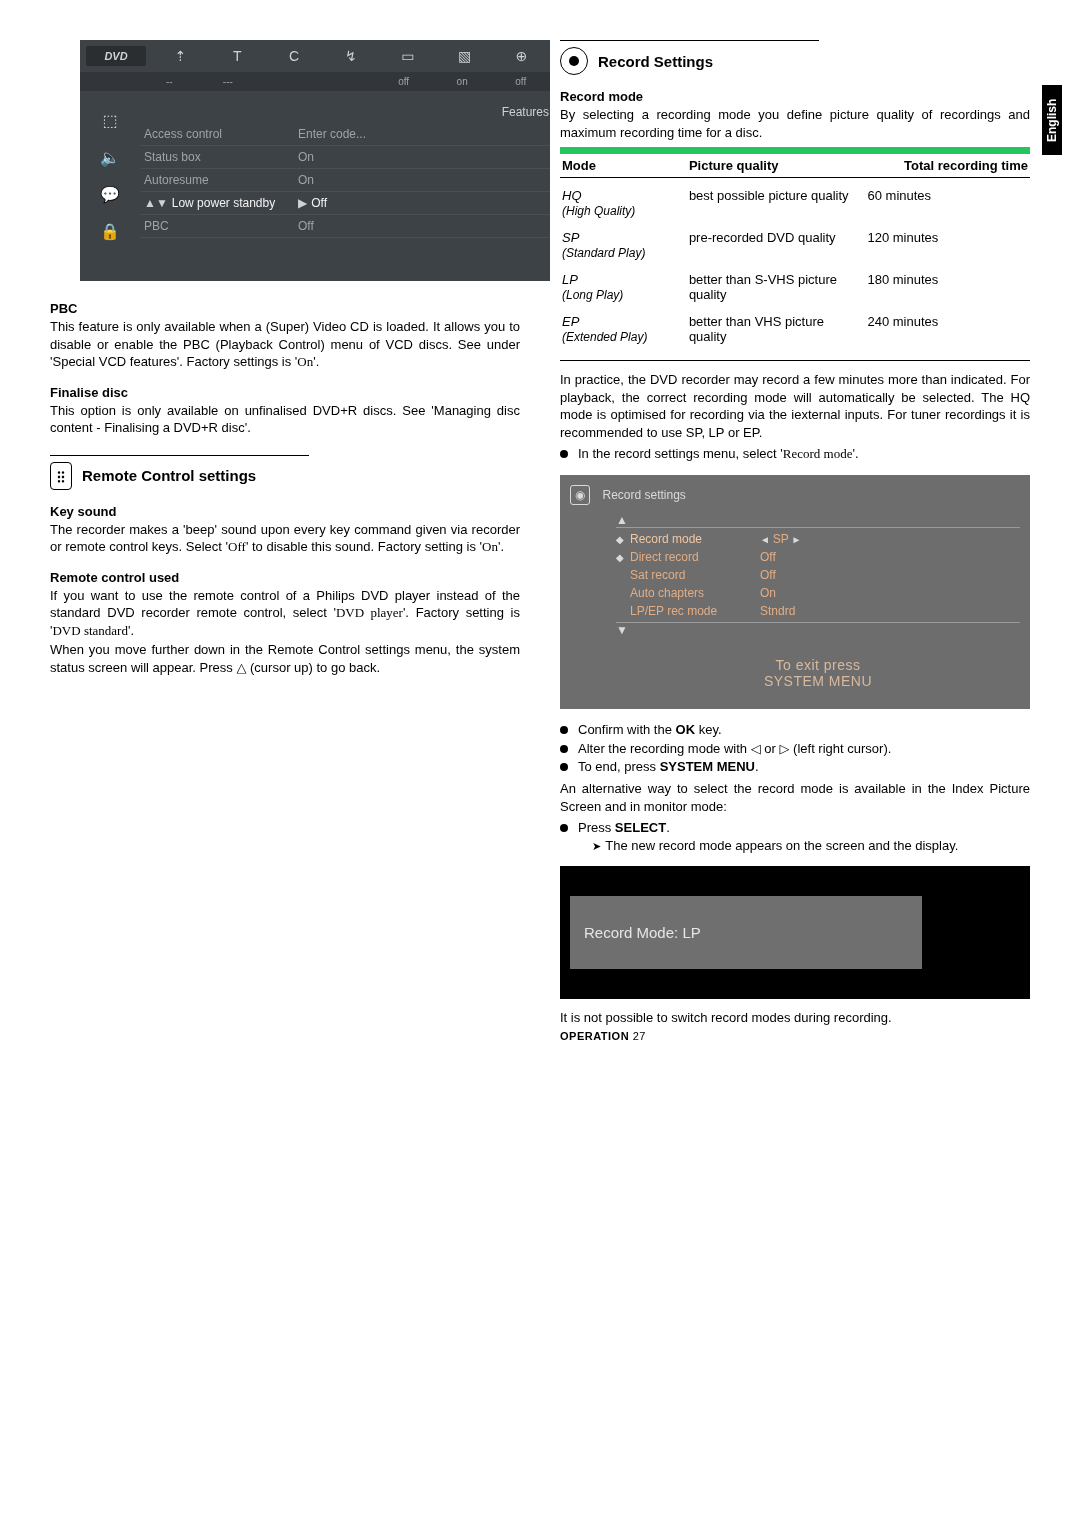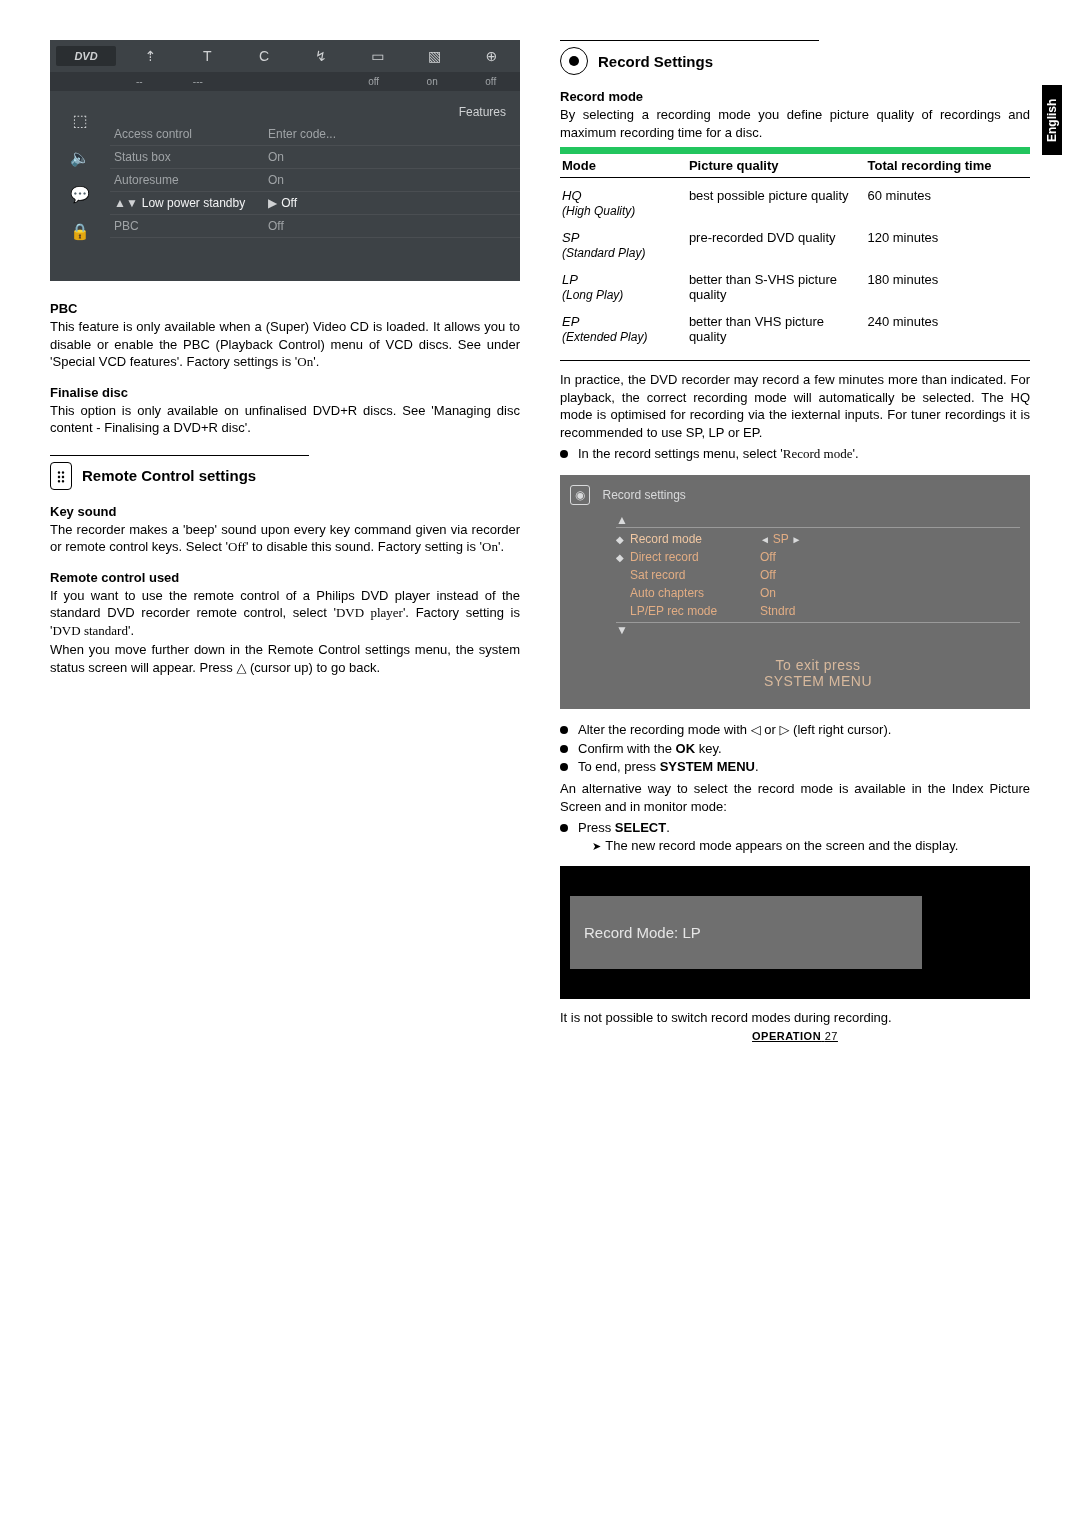--- a/index.html
+++ b/index.html
@@ -34,20 +34,21 @@
   }
   .col {
     flex: 1;
     min-width: 0;
   }
   
   .osd {
     background: #3d4246;
     width: 100%;
     margin-bottom: 20px;
+    margin-left: 30px;
   }
   .osd-top {
     display: flex;
     align-items: center;
     height: 32px;
     color: #c8cacc;
     font-size: 11px;
   }
   .osd-dvd {
     background: #2a2e31;
@@ -102,21 +103,21 @@
   .osd-row {
     display: flex;
     color: #9fa3a6;
     font-size: 12px;
     border-bottom: 1px solid #4a4e52;
     height: 22px;
     align-items: center;
   }
   .osd-row .c1 { width: 150px; padding-left: 4px; }
   .osd-row .c2 { flex: 1; padding-left: 4px; }
-  .osd-row.feat { justify-content: flex-end; color: #cfd1d3; padding-right: 14px; border-bottom: none;}
+  .osd-row.feat { justify-content: flex-end; color: #cfd1d3; padding-right: 1px; border-bottom: none;}
   .osd-row.hl .c1 { color: #f2f3f4; }
   .osd-row.hl .c2 { color: #f2f3f4; }
   .osd-arrow { color: #cfd1d3; margin-right: 4px;}
   .osd-row.last { border-bottom: 1px solid #4a4e52; }
 
   h3.subhead {
     font-weight: bold;
     font-size: 13px;
     margin: 14px 0 2px 0;
   }
@@ -221,26 +222,25 @@
     margin: 10px 0;
   }
   .rm-inner {
     background: #6f6f6f;
     color: #e6e6e6;
     padding: 28px 14px;
     width: 72%;
     font-size: 15px;
   }
   .footer {
-    text-align: center;
+    text-align: left;
     font-size: 11px;
     font-weight: bold;
     letter-spacing: 0.5px;
     margin-top: 4px;
-    text-decoration: underline;
   }
   .footer .pg { font-weight: normal; }
   .just { text-align: justify; }
 </style>
 </head>
 <body>
 
 <div class="lang-tab">English</div>
 
 <div class="columns">
@@ -338,21 +338,21 @@
     </div>
 
     <h3 class="subhead">Record mode</h3>
     <p class="just">By selecting a recording mode you define picture quality of recordings and maximum recording time for a disc.</p>
 
     <table class="rec">
       <tbody>
           <tr>
         <th style="width:27%">Mode</th>
         <th style="width:38%">Picture quality</th>
-        <th style="text-align:left">Total recording time</th>
+        <th style="text-align:right">Total recording time</th>
       </tr>
       <tr>
         <td><i>HQ</i><br><span class="mode-sub">(High Quality)</span></td>
         <td>best possible picture quality</td>
         <td>60 minutes</td>
       </tr>
       <tr>
         <td><i>SP</i><br><span class="mode-sub">(Standard Play)</span></td>
         <td>pre-recorded DVD quality</td>
         <td>120 minutes</td>
@@ -412,22 +412,22 @@
           </div>
         </div>
         <div class="arrowdn">▼</div>
         <div class="rs-exit">
           <span>To exit press</span><br><span>SYSTEM MENU</span>
         </div>
       </div>
     </div>
 
     <ul class="bul">
+      <li><span>Confirm with the </span><b>OK</b><span> key.</span></li>
       <li>Alter the recording mode with ◁ or ▷ (left right cursor).</li>
-      <li><span>Confirm with the </span><b>OK</b><span> key.</span></li>
       <li><span>To end, press </span><b>SYSTEM MENU</b><span>.</span></li>
     </ul>
 
     <p class="just">An alternative way to select the record mode is available in the Index Picture Screen and in monitor mode:</p>
     <ul class="bul">
       <li>
         <span>Press </span><b>SELECT</b><span>.</span>
         <div style="padding-left:14px" class="subarrow">The new record mode appears on the screen and the display.</div>
       </li>
     </ul>

